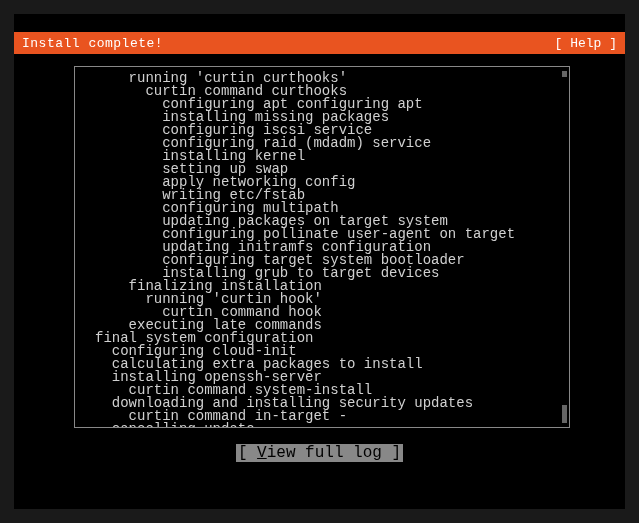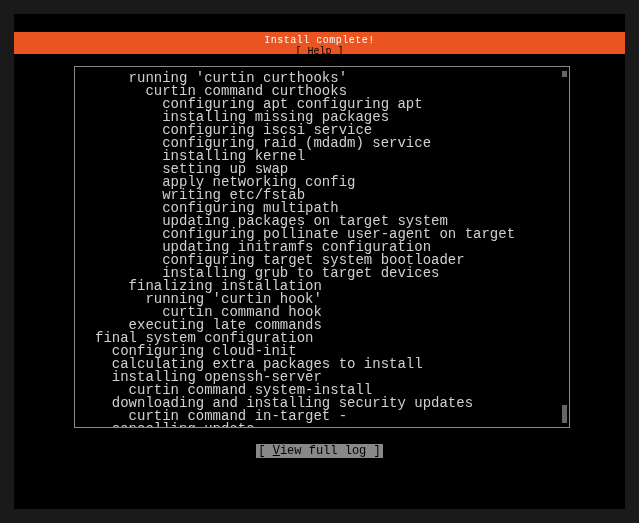--- a/index.html
+++ b/index.html
@@ -29,31 +29,30 @@
       display: flex;
       flex-direction: column;
     }
     .header {
       background: #e95420;
       color: #fff;
       padding: 3px 8px;
       display: flex;
       justify-content: space-between;
       align-items: center;
-      font-size: 10px;
+      font-size: 13px;
       height: 22px;
       margin-top: 18px;
-      flex-direction: column;
     }
     .header-title {
       font-weight: normal;
       letter-spacing: 0.5px;
     }
     .header-help {
-      color: #000000;
+      color: #ffffff;
     }
     .log-container {
       margin: 12px 55px 8px 60px;
       border: 1px solid #888;
       flex: 0 0 auto;
       height: 362px;
       padding: 5px 8px;
       position: relative;
       overflow: hidden;
     }
@@ -85,21 +84,21 @@
       height: 18px;
       background: #666;
     }
     .footer-buttons {
       text-align: center;
       margin-top: 8px;
     }
     .btn {
       display: inline-block;
       font-family: 'Courier New', monospace;
-      font-size: 12px;
+      font-size: 16px;
       padding: 0 2px;
     }
     .btn-active {
       background: #888;
       color: #000;
     }
     .btn-active .hotkey {
       text-decoration: underline;
     }
     .btn-disabled {

